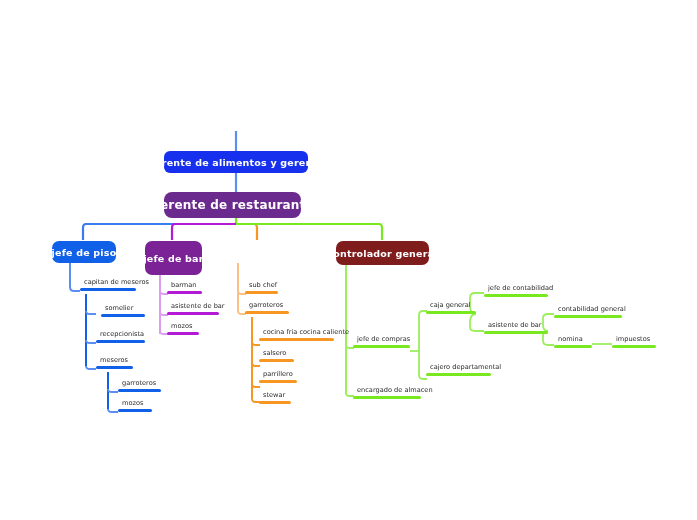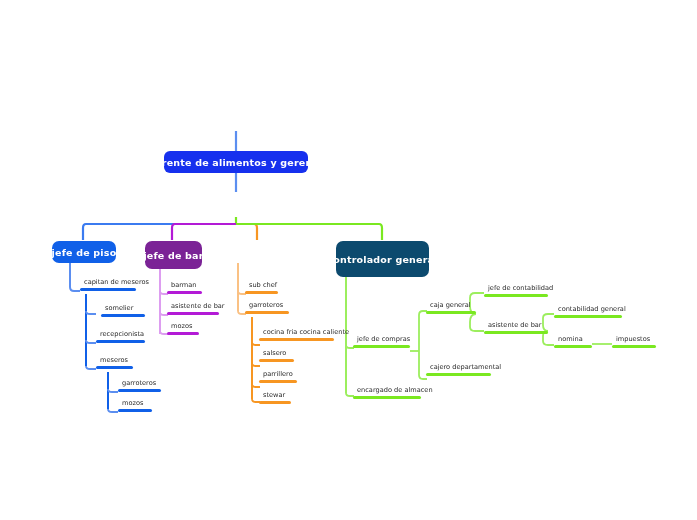--- a/index.html
+++ b/index.html
@@ -135,31 +135,34 @@
     <path d="M548,331 Q543,331 543,336 L543,341 Q543,345 548,345 L554,345" stroke="#9cee5e" stroke-width="1.8" fill="none"></path>
 
     <path d="M592,344 L612,344" stroke="#9cee5e" stroke-width="1.8" fill="none"></path>
   </svg>
 
 
   <div class="pill lv1" style="left:164px; top:151px; width:144px; height:22px; background:#1630ee;">
     <span>gerente de alimentos y gerente</span>
   </div>
 
+  <div class="pill lv2" style="left:164px; top:192px; width:137px; height:26px; background:#6b2a8e;">
+    <span>gerente de restaurante</span>
+  </div>
 
   <div class="pill lv3" style="left:52px; top:241px; width:64px; height:22px; background:#1060e8;">
     <span>jefe de piso</span>
   </div>
 
-  <div class="pill lv3" style="left:145px; top:241px; width:57px; height:28px; background:#7b2396;">
+  <div class="pill lv3" style="left:145px; top:241px; width:57px; height:34px; background:#7b2396;">
     <span>jefe de bar</span>
   </div>
 
 
-  <div class="pill lv3" style="left:336px; top:241px; width:93px; height:36px; background:#0c4a6e;">
+  <div class="pill lv3" style="left:336px; top:241px; width:93px; height:24px; background:#7f1d1d;">
     <span>controlador general</span>
   </div>
 
   <div class="leaf" style="left:80px; top:277px; width:56px;">
     <span class="leaf-text">capitan de meseros</span>
     <span class="leaf-bar" style="background:#1060e8;"></span>
   </div>
   <div class="leaf" style="left:101px; top:303px; width:44px;">
     <span class="leaf-text">somelier</span>
     <span class="leaf-bar" style="background:#1060e8;"></span>

